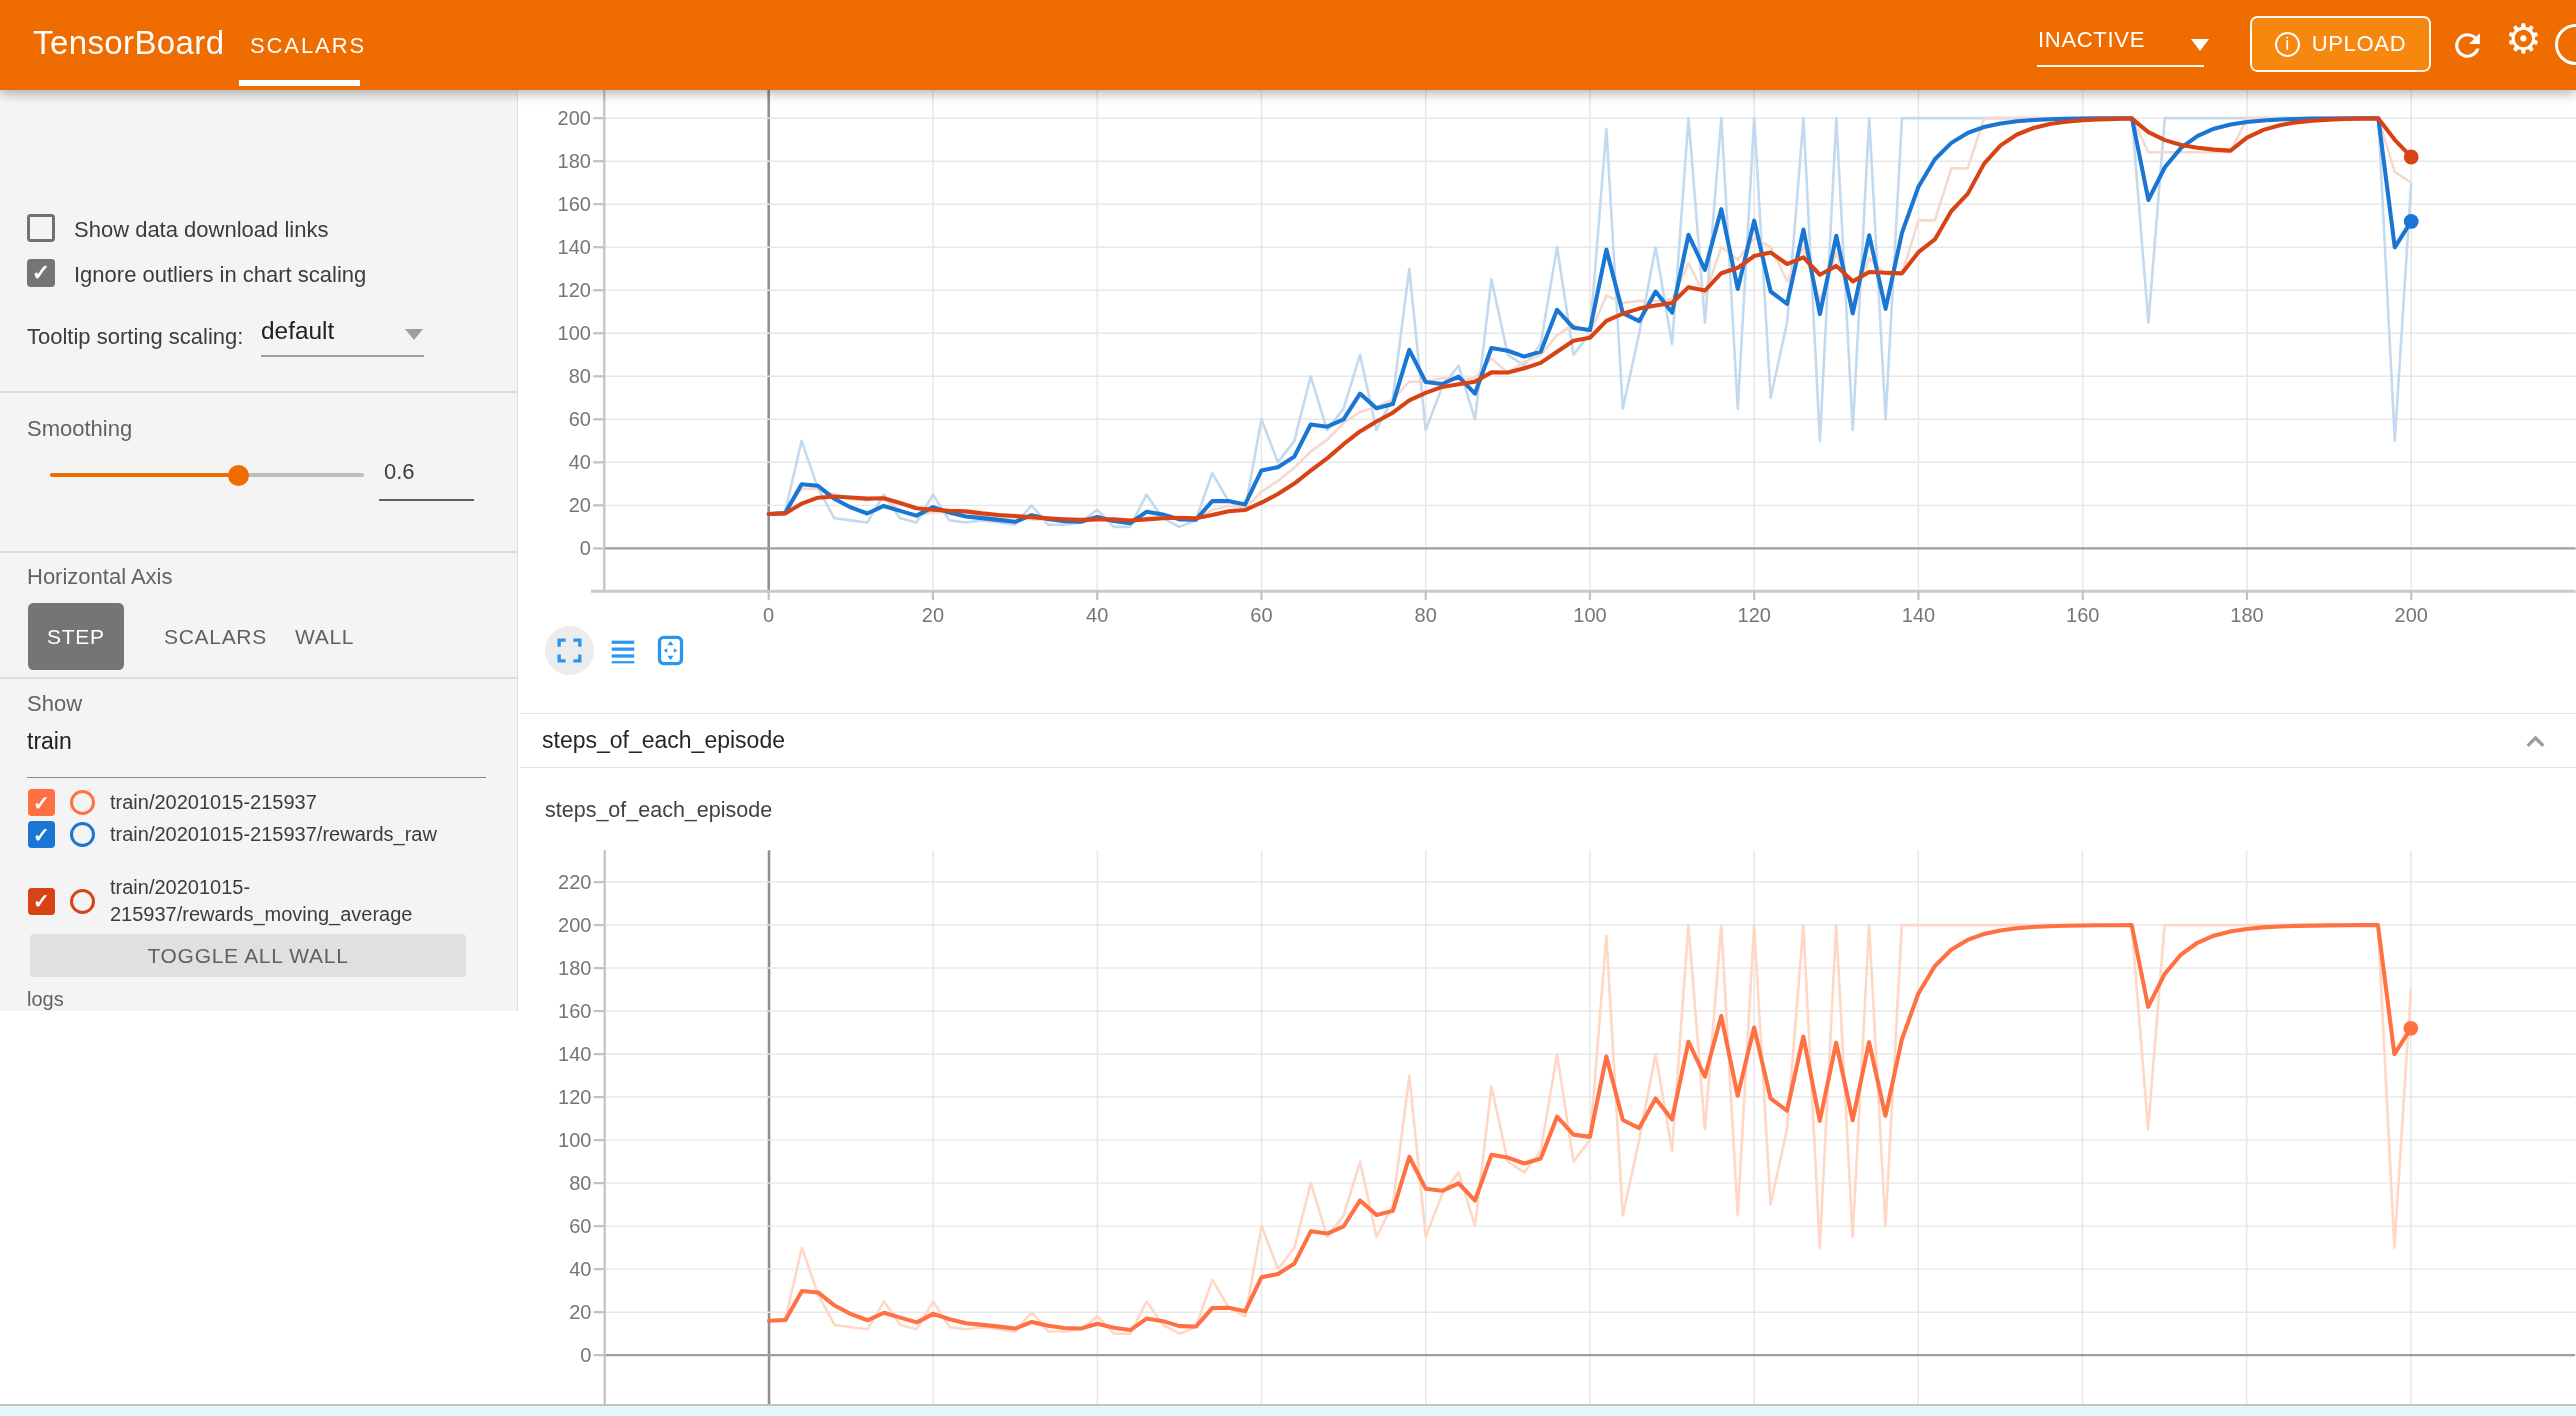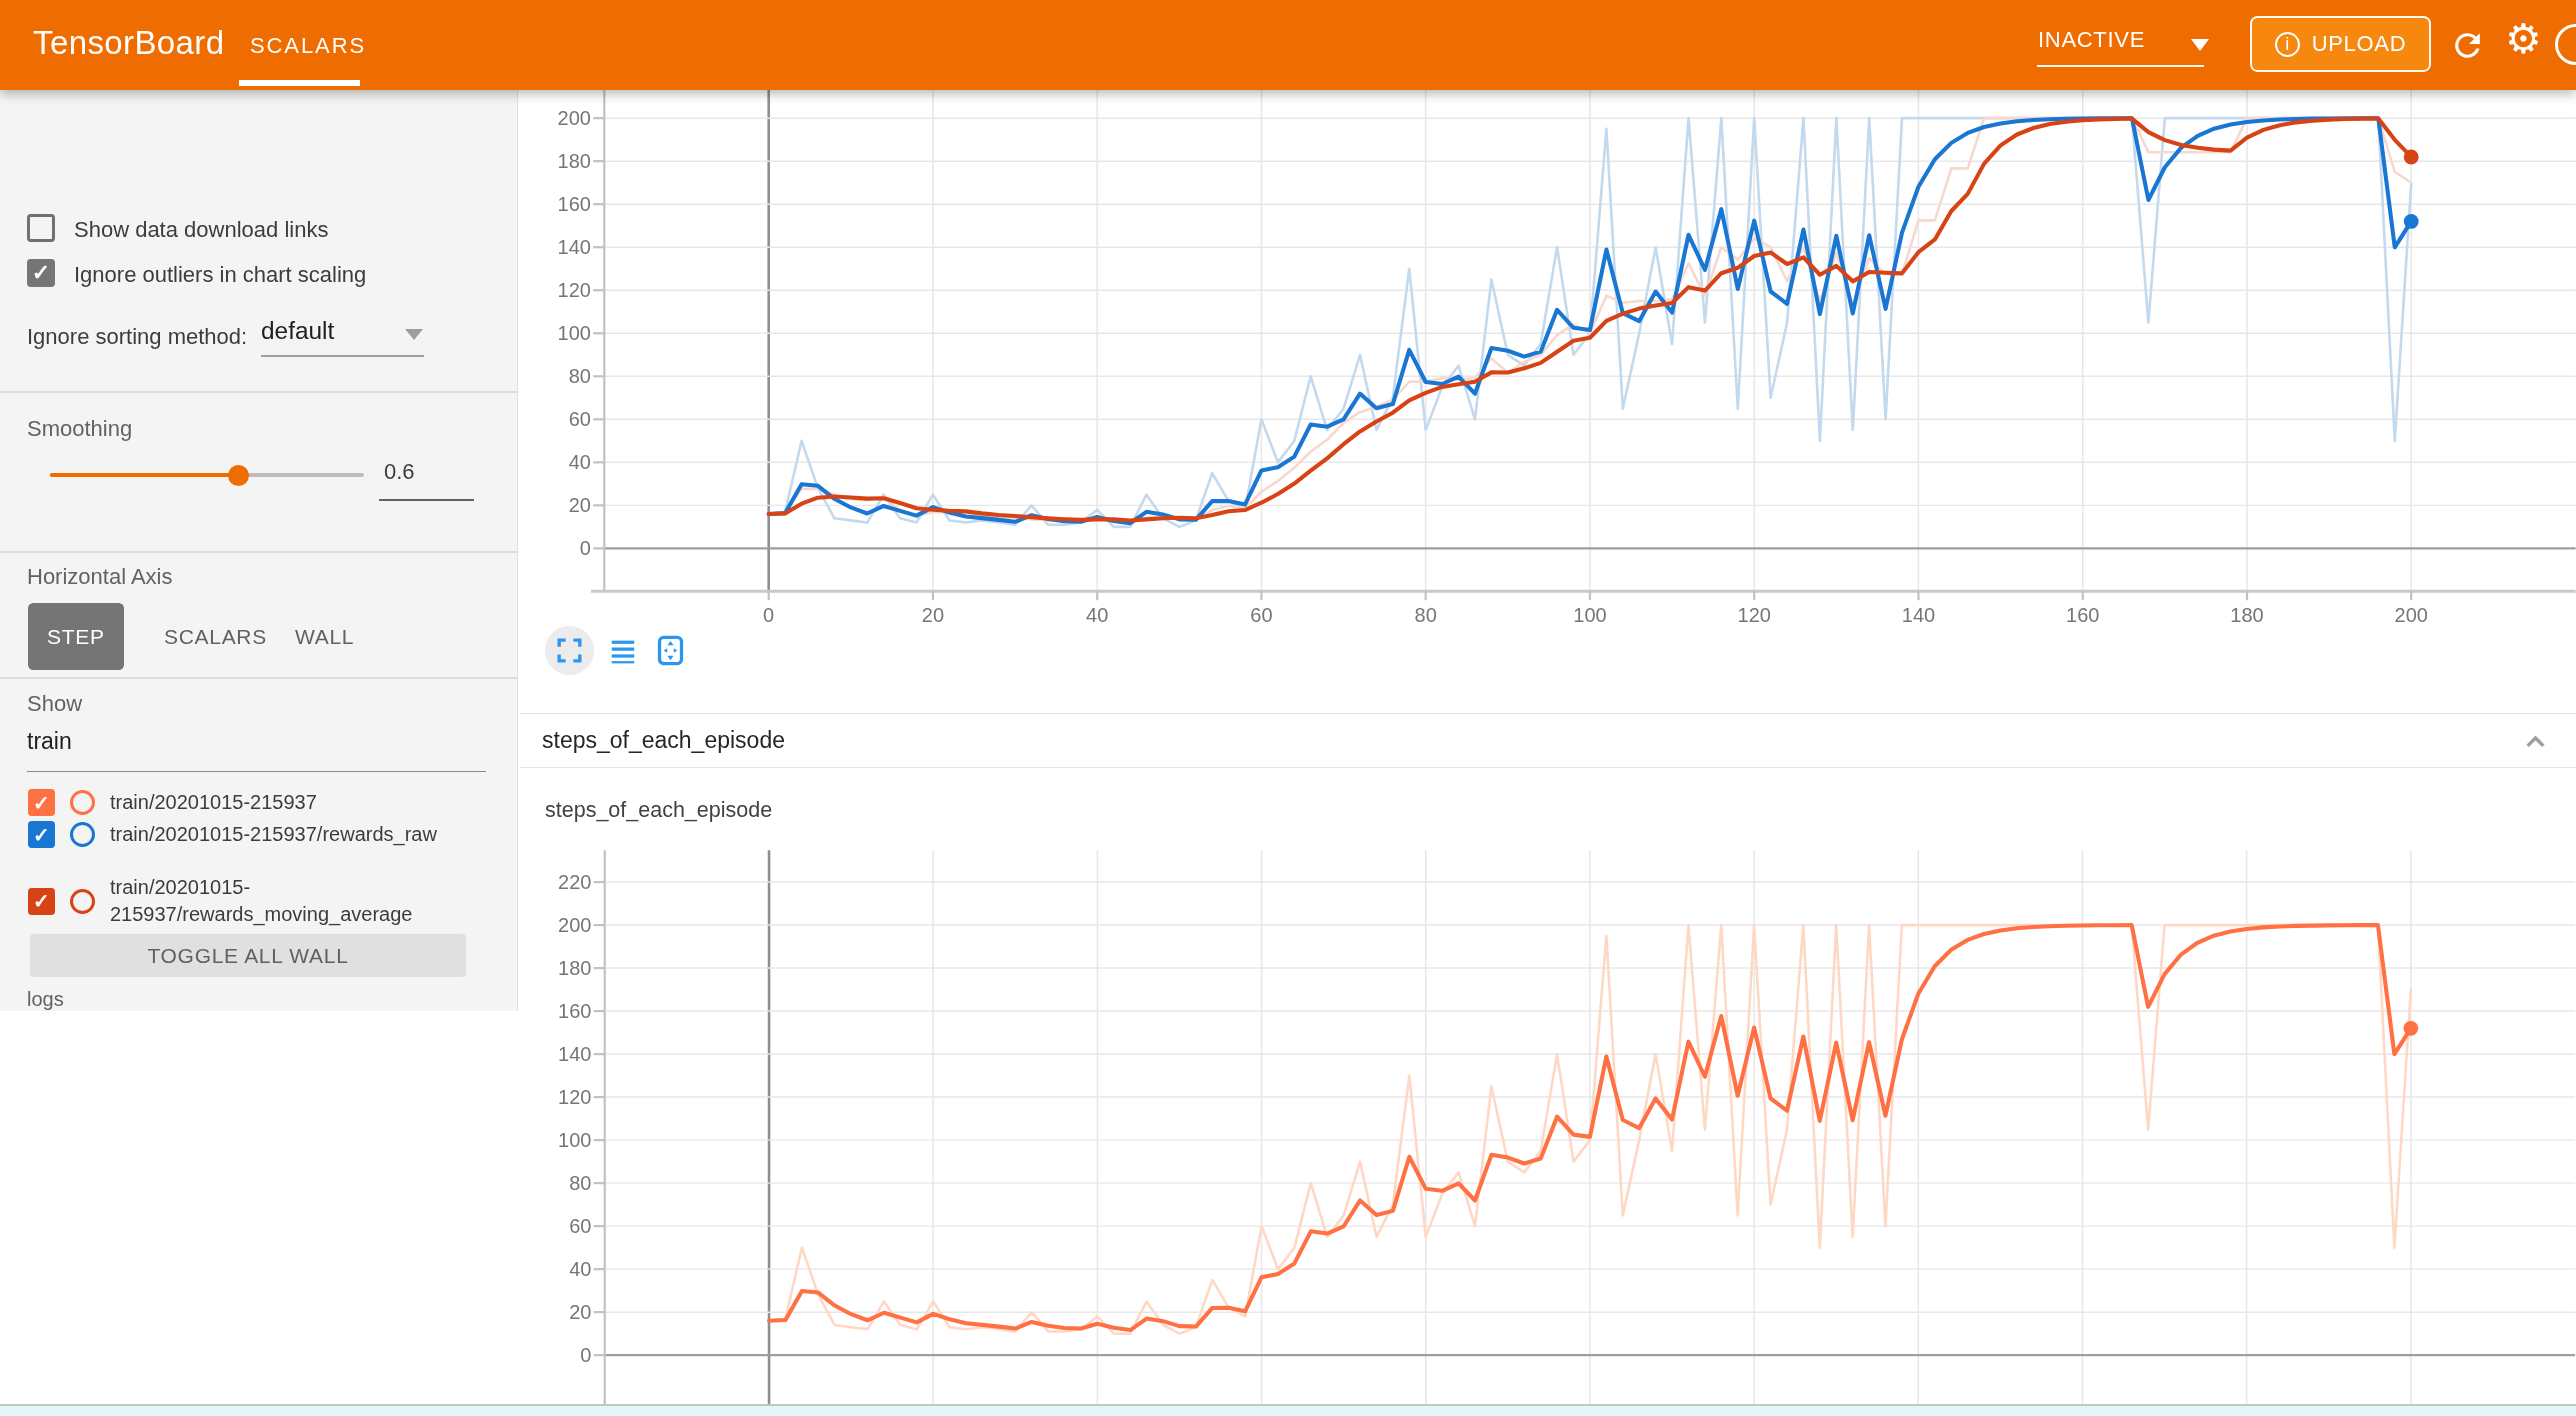--- a/index.html
+++ b/index.html
@@ -58,21 +58,21 @@
   .axis-btn.active{background:#757575;color:#ffffff;}
   .run-row{position:absolute;left:28px;display:flex;align-items:center;gap:15px;}
   .run-cbx{width:27px;height:27px;border-radius:3.7px;flex:0 0 auto;display:flex;align-items:center;justify-content:center;}
   .run-cbx::after{content:"✓";color:#fff;font-size:20px;font-weight:bold;}
   .run-circle{width:19px;height:19px;border-radius:50%;border:3px solid #888;flex:0 0 auto;box-sizing:content-box;}
   .run-label{font-size:20px;color:#3c3c3c;line-height:27px;width:404px;overflow-wrap:anywhere;}
   .toggle-all{position:absolute;left:30px;top:844px;width:436px;height:43px;background:#e0e0e0;border-radius:3.7px;
     display:flex;align-items:center;justify-content:center;font-size:21px;letter-spacing:0.7px;color:#616161;cursor:pointer;}
   .logs-label{position:absolute;left:27px;top:898px;font-size:20px;color:#616161;}
   .train-input{position:absolute;left:27px;top:638px;width:459px;font-size:23px;color:#212121;background:transparent;
-    border:none;border-bottom:1.5px solid #8a8a8a;outline:none;padding:0 0 16px 0;font-family:"Liberation Sans",sans-serif;}
+    border:none;border-bottom:1.5px solid #8a8a8a;outline:none;padding:0 0 22px 0;font-family:"Liberation Sans",sans-serif;}
   
   .chart-svg{position:absolute;left:518px;z-index:1;}
   #chart-svg-0{top:90px;}
   #chart-svg-1{top:837px;}
   .chart-toolbar{position:absolute;left:545px;top:624px;height:53px;display:flex;align-items:center;gap:10.4px;z-index:6;}
   .tool-circle{width:49px;height:49px;border-radius:50%;background:#ececec;display:flex;align-items:center;justify-content:center;cursor:pointer;}
   .tool-plain{width:37px;height:49px;display:flex;align-items:center;justify-content:center;cursor:pointer;}
   .section-header{position:absolute;left:520px;top:713px;width:2056px;height:55px;background:#fff;
     border-top:1.5px solid #e4e4e4;border-bottom:1.5px solid #e4e4e4;box-sizing:border-box;
     display:flex;align-items:center;z-index:6;}
@@ -110,21 +110,21 @@
   <div class="sb-abs" style="left:27px;top:124px;">
     <span class="cbx unchecked"></span>
   </div>
   <div class="sb-abs sb-label" style="left:74px;top:127px;">Show data download links</div>
 
   <div class="sb-abs" style="left:27px;top:169px;">
     <span class="cbx checked"></span>
   </div>
   <div class="sb-abs sb-label" style="left:74px;top:172px;">Ignore outliers in chart scaling</div>
 
-  <div class="sb-abs sb-label" style="left:27px;top:234px;">Ignore sorting method:</div>
+  <div class="sb-abs sb-label" style="left:27px;top:234px;">Tooltip sorting scaling:</div>
   <div class="select-box">
     <div class="select-value">default</div>
     <div class="select-caret"></div>
     <div class="select-underline"></div>
   </div>
 
   <div class="divider" style="top:301px;"></div>
 
   <div class="sb-abs sb-dim" style="left:27px;top:326px;">Smoothing</div>
   <div class="slider-track">

